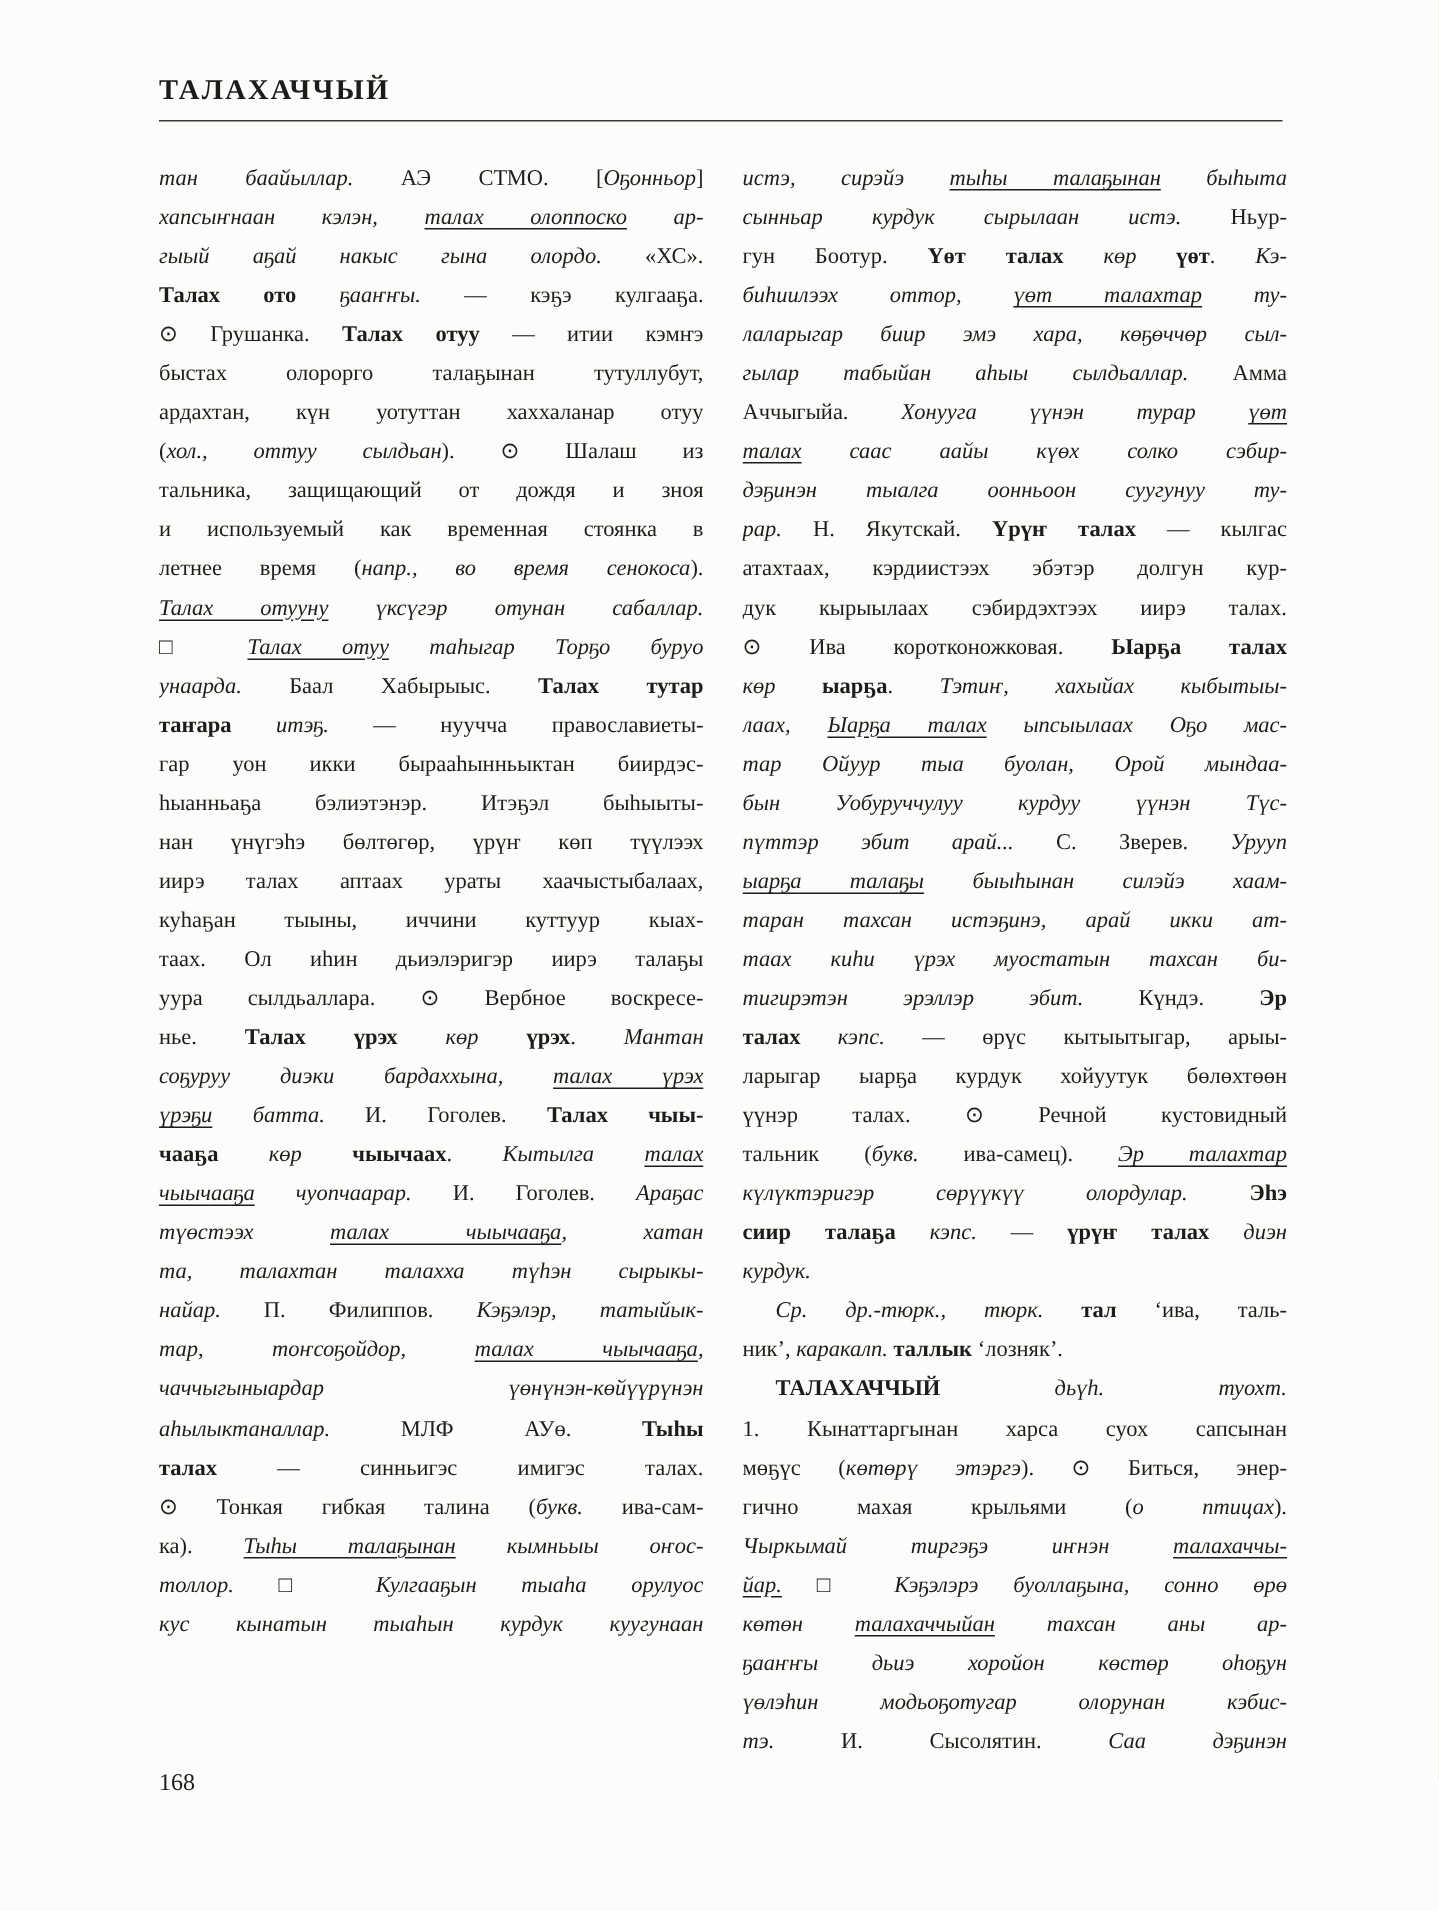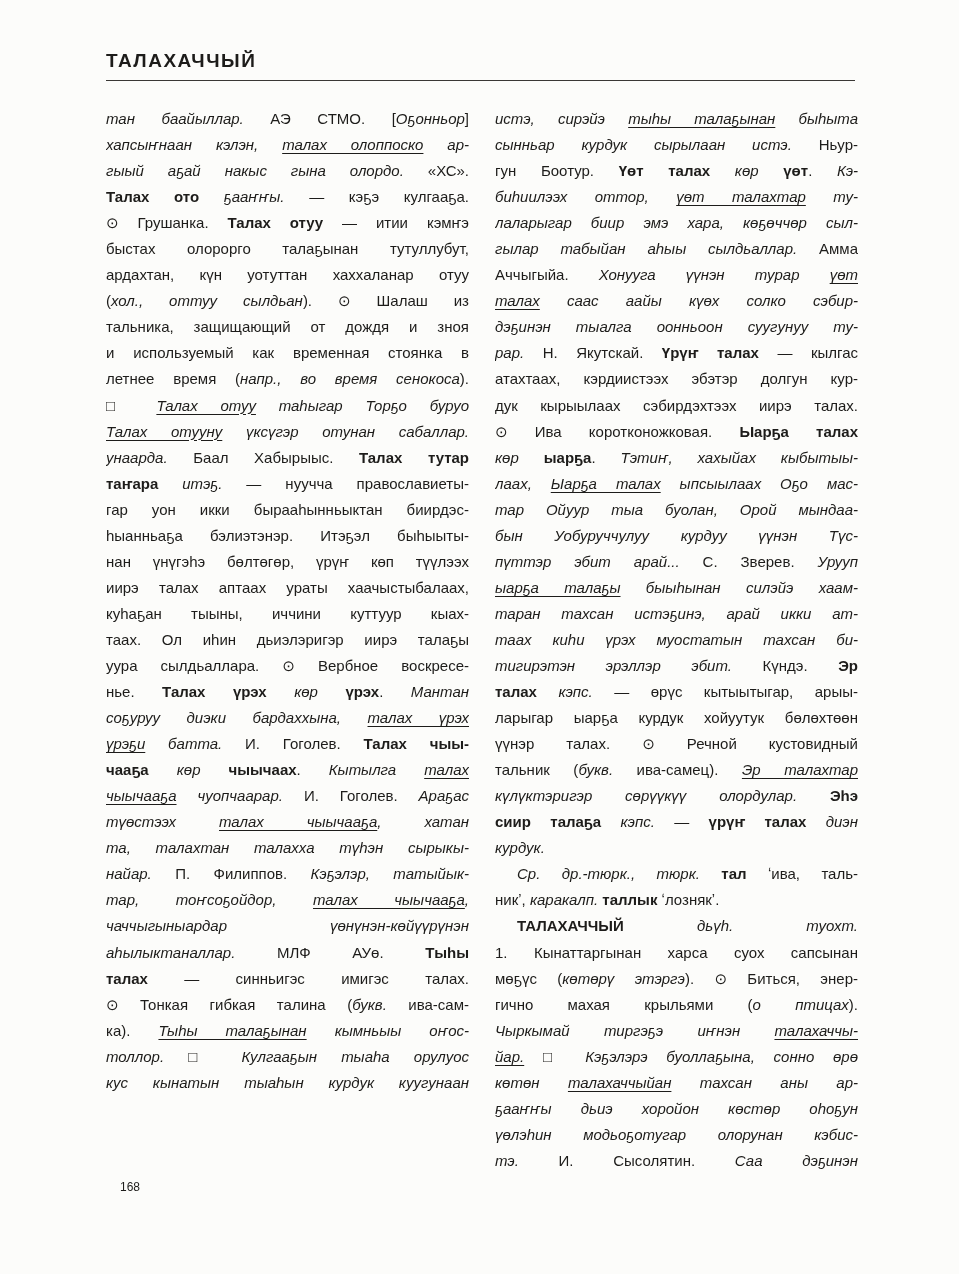--- a/index.html
+++ b/index.html
@@ -2,21 +2,21 @@
 <html><head>
 <meta charset="utf-8">
 <style>
   html,body{margin:0;padding:0;}
   body{background:#d8d8d4;}
   .page{
     position:relative;
     width:959px;height:1274px;
     margin:0 auto;
     background:#fcfcfa;
-    font-family:Liberation Sans, sans-serif;
+    font-family:Liberation Serif, serif;
     color:#1d1c1a;
     overflow:hidden;
   }
   .running-header{
     position:absolute;left:106px;top:50px;
     font-size:19px;font-weight:bold;letter-spacing:1.5px;
   }
   .header-rule{
     position:absolute;left:106px;top:80px;width:749px;
     border:none;border-top:1.5px solid #3a3835;margin:0;
@@ -34,22 +34,22 @@
     text-align:justify;
     -moz-text-align-last:justify;text-align-last:justify;
     overflow:hidden;white-space:nowrap;
   }
   .line.nj{ -moz-text-align-last:left;text-align-last:left; }
   .line.in{ text-indent:22px; }
   .line b{font-weight:bold;}
   .line i{font-style:italic;}
   .line u{text-decoration:underline;text-underline-offset:3px;}
   .page-number{
-    position:absolute;left:120px;top:1180px;
-    font-size:12px;
+    position:absolute;left:106px;top:1180px;
+    font-size:16px;
   }
 </style>
 </head>
 <body>
 
 <div class="page">
 
   <div class="running-header">ТАЛАХАЧЧЫЙ</div>
 
   <hr class="header-rule">
@@ -60,22 +60,22 @@
         <div class="line"><i>хапсыҥнаан кэлэн, <u>талах олоппоско</u> ар-</i></div>
         <div class="line"><i>гыый аҕай накыс гына олордо.</i> «ХС».</div>
         <div class="line"><b>Талах ото</b> <i>ҕааҥҥы.</i> — кэҕэ кулгааҕа.</div>
         <div class="line">⊙ Грушанка. <b>Талах отуу</b> — итии кэмҥэ</div>
         <div class="line">быстах олорорго талаҕынан тутуллубут,</div>
         <div class="line">ардахтан, күн уотуттан хаххаланар отуу</div>
         <div class="line">(<i>хол., оттуу сылдьан</i>). ⊙ Шалаш из</div>
         <div class="line">тальника, защищающий от дождя и зноя</div>
         <div class="line">и используемый как временная стоянка в</div>
         <div class="line">летнее время (<i>напр., во время сенокоса</i>).</div>
+        <div class="line"><i><u>Талах отууну</u> үксүгэр отунан сабаллар.</i></div>
         <div class="line">□ <i><u>Талах отуу</u> таһыгар Торҕо буруо</i></div>
-        <div class="line"><i><u>Талах отууну</u> үксүгэр отунан сабаллар.</i></div>
         <div class="line"><i>унаарда.</i> Баал Хабырыыс. <b>Талах тутар</b></div>
         <div class="line"><b>таҥара</b> <i>итэҕ.</i> — нуучча православиеты-</div>
         <div class="line">гар уон икки бырааһынньыктан биирдэс-</div>
         <div class="line">һыанньаҕа бэлиэтэнэр. Итэҕэл быһыыты-</div>
         <div class="line">нан үнүгэһэ бөлтөгөр, үрүҥ көп түүлээх</div>
         <div class="line">иирэ талах аптаах ураты хаачыстыбалаах,</div>
         <div class="line">куһаҕан тыыны, иччини куттуур кыах-</div>
         <div class="line">таах. Ол иһин дьиэлэригэр иирэ талаҕы</div>
         <div class="line">уура сылдьаллара. ⊙ Вербное воскресе-</div>
         <div class="line">нье. <b>Талах үрэх</b> <i>көр</i> <b>үрэх</b>. <i>Мантан</i></div>

